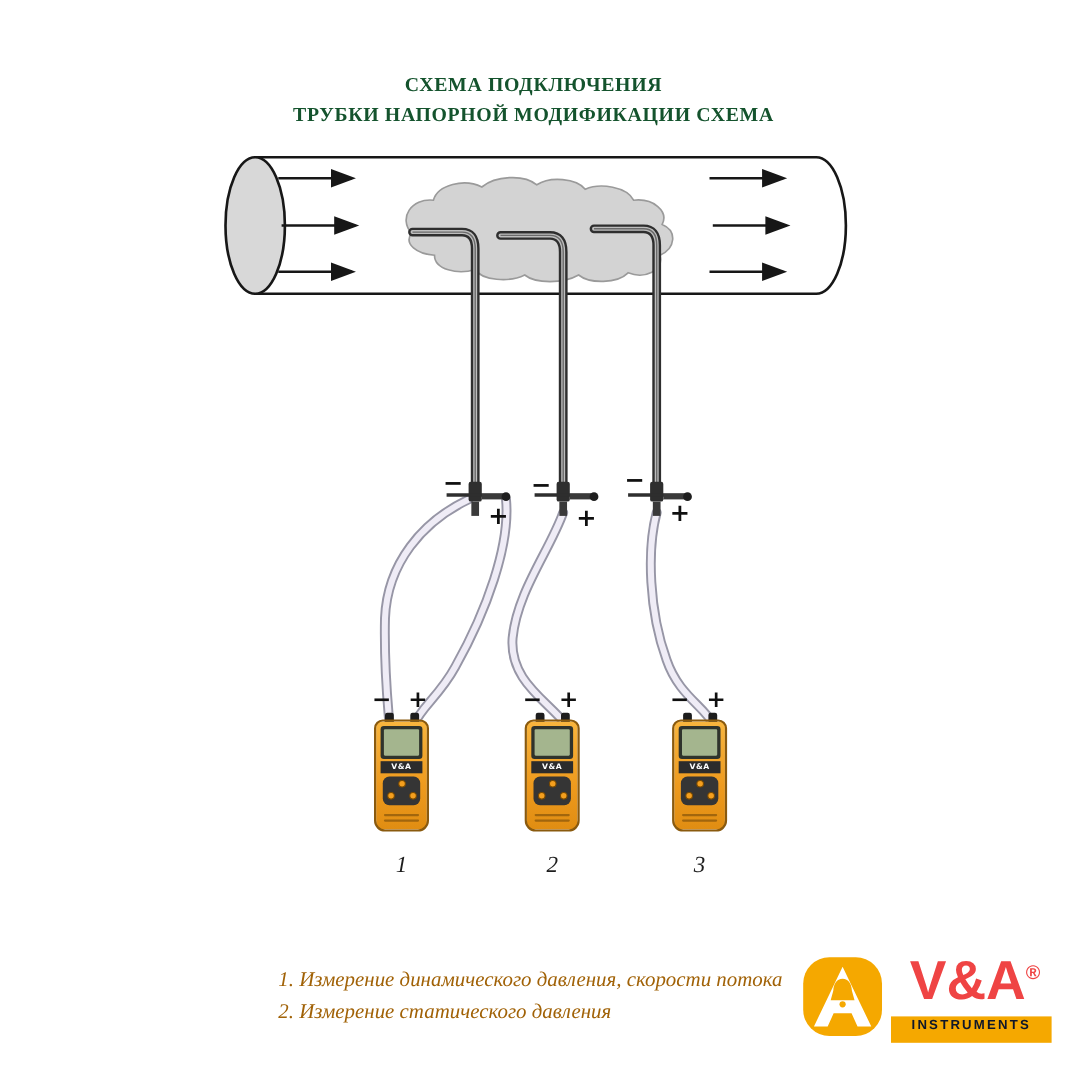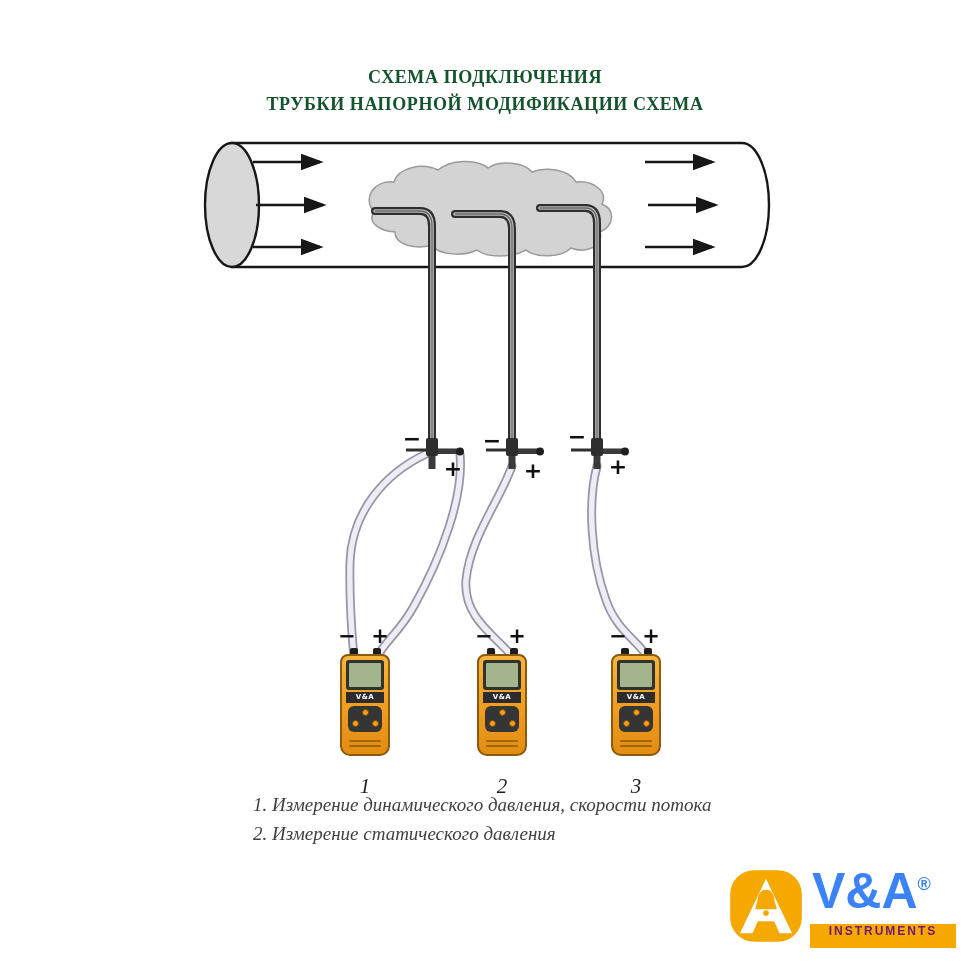--- a/index.html
+++ b/index.html
@@ -48,31 +48,31 @@
   .d-line { position:absolute; left:7px; right:7px; height:2px; background:#6b4408;
             opacity:.55; border-radius:1px; }
   .l1 { bottom:12px; } .l2 { bottom:7px; }
 
   .sign { position:absolute; top:624px; width:20px; text-align:center;
           font:bold 21px "DejaVu Sans", sans-serif; color:#101010; }
   .num  { position:absolute; top:774px; width:20px; text-align:center;
           font:italic 21px "Liberation Serif", serif; color:#1d1d1d; }
 
   
-  .legend { position:absolute; left:253px; top:790px; font:italic 19px "Liberation Serif", serif;
-            color:#404040; line-height:29px; }
+  .legend { position:absolute; left:253px; top:876px; font:italic 19px "Liberation Serif", serif;
+            color:#a16207; line-height:29px; }
 
   
   .logo { position:absolute; left:728px; top:866px; width:232px; height:92px; }
   .logo-emblem { position:absolute; left:0; top:2px; width:76px; height:76px; }
-  .logo-text { position:absolute; left:84px; top:-4px; color:#3b82f6;
+  .logo-text { position:absolute; left:99px; top:-4px; color:#ef4444;
                font:bold 50px "Liberation Sans", sans-serif; letter-spacing:0; white-space:nowrap; }
   .logo-text sup { font-size:18px; vertical-align:18px; }
   .logo-banner { position:absolute; left:82px; top:58px; width:146px; height:24px;
-                 background:#f5a800; color:#701a75; text-align:center; line-height:24px;
+                 background:#f5a800; color:#0f172a; text-align:center; line-height:24px;
                  font:bold 12px "Liberation Sans", sans-serif; letter-spacing:2px; }
 </style>
 </head>
 <body>
 
 <div class="page">
 
   <div class="title">
     <div>СХЕМА ПОДКЛЮЧЕНИЯ</div>
     <div>ТРУБКИ НАПОРНОЙ МОДИФИКАЦИИ СХЕМА</div>

